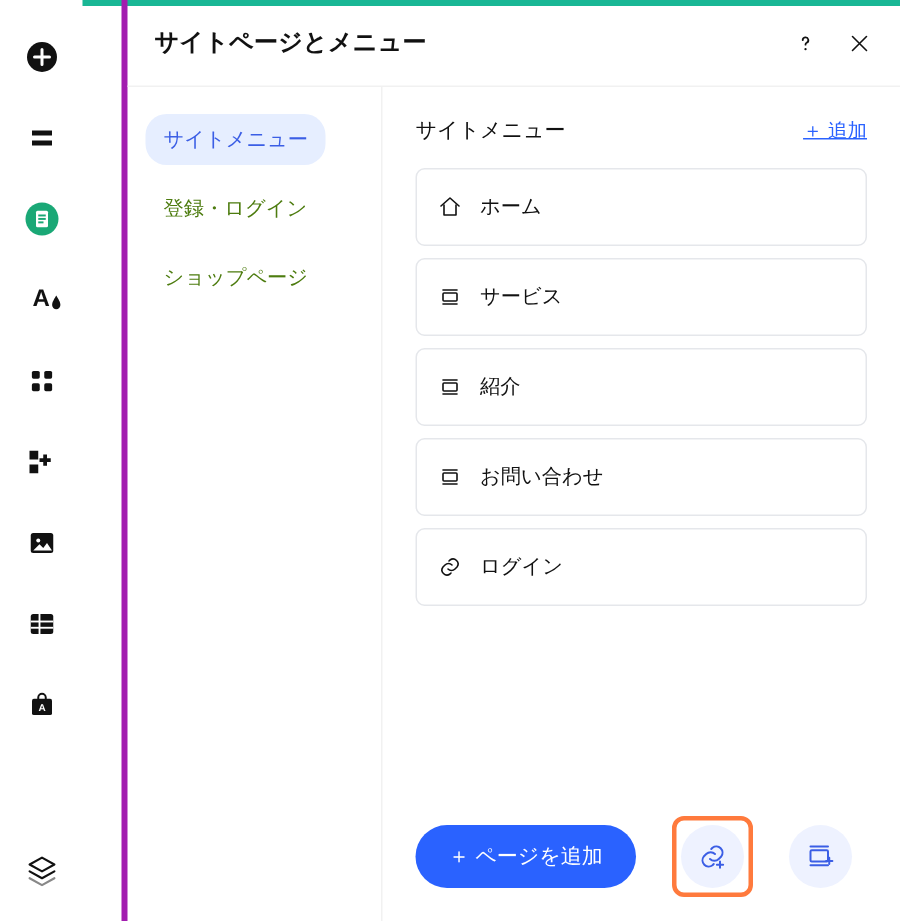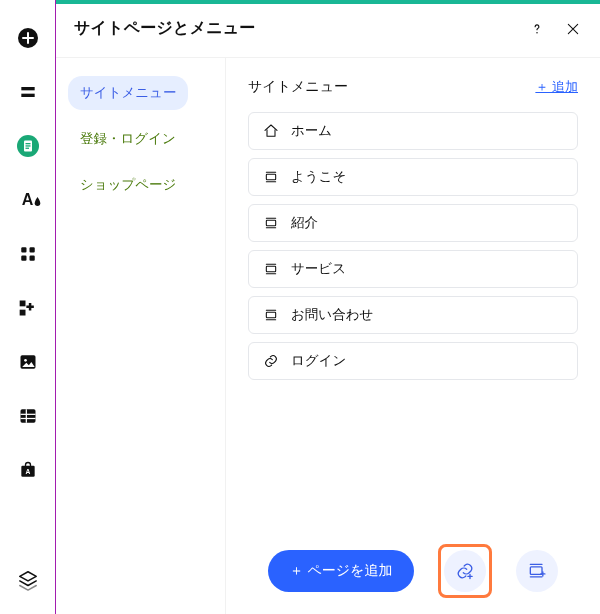--- a/index.html
+++ b/index.html
@@ -5,42 +5,42 @@
   * { box-sizing: border-box; margin: 0; padding: 0; }
   html, body { width: 600px; height: 614px; font-family: -apple-system, "Helvetica Neue", Arial, "Hiragino Kaku Gothic ProN", Meiryo, sans-serif; background: #fff; color: #111; overflow: hidden; }
   .teal-bar { position:absolute; top:0; left:55px; right:0; height:4px; background:#19b795; }
   .app { display:flex; width:600px; height:614px; }
 
   .rail { width:55px; flex:0 0 55px; padding-top:26px; display:flex; flex-direction:column; align-items:center; gap:30px; }
   .rail .slot { width:24px; height:24px; display:flex; align-items:center; justify-content:center; color:#111; }
   .rail .slot.active svg { }
   .rail .bottom { margin-top:auto; margin-bottom:22px; }
 
-  .panel { flex:1; position:relative; border-left:1px solid #a21caf; display:flex; flex-direction:column; }
+  .panel { flex:1; position:relative; border-left:4px solid #a21caf; display:flex; flex-direction:column;margin-left:26px; }
   .panel-header { height:58px; display:flex; align-items:center; padding:0 18px; border-bottom:1px solid #f1f1f1; }
   .panel-title { font-size:16px; font-weight:700; letter-spacing:.2px; }
   .hdr-actions { margin-left:auto; display:flex; align-items:center; gap:18px; color:#111; }
   .hdr-actions .ic { width:18px; height:18px; cursor:pointer; display:flex; align-items:center; justify-content:center; }
 
   .panel-body { flex:1; display:flex; min-height:0; }
 
   .categories { width:170px; flex:0 0 170px; padding:18px 0 0 10px; border-right:1px solid #f1f1f1; }
   .cat-item { display:inline-block; font-size:13.5px; color:#4d7c0f; padding:8px 12px; border-radius:14px; margin:0 0 12px 2px; cursor:pointer; white-space:nowrap; }
   .cat-item.active { background:#e6eeff; color:#3b5ee5; }
 
   .content { flex:1; display:flex; flex-direction:column; padding:20px 22px 0 22px; position:relative; min-height:0; }
   .content-hdr { display:flex; align-items:center; margin-bottom:16px; }
   .content-hdr .sect-title { font-size:14px; color:#111; }
   .content-hdr .add-link { margin-left:auto; font-size:13px; color:#2a62ff; cursor:pointer;text-decoration:underline; }
 
   .page-list { display:flex; flex-direction:column; gap:8px; }
-  .page-row { display:flex; align-items:center; gap:12px; height:38px; border:1px solid #e5e7eb; border-radius:6px; padding:0 14px; font-size:13.5px; color:#111; cursor:pointer; }
+  .page-row { display:flex; align-items:center; gap:12px; height:52px; border:1px solid #e5e7eb; border-radius:6px; padding:0 14px; font-size:13.5px; color:#111; cursor:pointer; }
   .page-row svg { flex:0 0 16px; }
 
-  .footer { margin-top:auto; padding:14px 0 16px; display:flex; align-items:center; justify-content:center; gap:24px; }
+  .footer { margin-top:auto; padding:14px 0 16px; display:flex; align-items:center; gap:24px; }
   .primary-btn { background:#2a62ff; color:#fff; border:none; border-radius:22px; height:42px; padding:0 22px; font-size:14px; font-weight:500; cursor:pointer; display:flex; align-items:center; gap:4px; }
   .icon-btn { width:42px; height:42px; border-radius:50%; display:flex; align-items:center; justify-content:center; cursor:pointer; background:#eef2ff; color:#3b5ee5; }
   .highlight-box { border:3px solid #ff7a3d; border-radius:8px; padding:3px; display:flex; align-items:center; justify-content:center; }
   .highlight-box .icon-btn { background:#eef2ff; }
 
   .st { stroke:currentColor; stroke-width:1.6; fill:none; stroke-linecap:round; stroke-linejoin:round; }
 </style>
 </head>
 <body>
 
@@ -159,37 +159,29 @@
                 <path class="st" d="M6 10v10h12V10"></path>
               </svg>
             <span>ホーム</span>
           </div>
           <div class="page-row">
             <svg width="16" height="16" viewBox="0 0 24 24">
                 <rect class="st" x="5" y="8" width="14" height="8" rx="1"></rect>
                 <line class="st" x1="5" y1="5" x2="19" y2="5"></line>
                 <line class="st" x1="5" y1="19" x2="19" y2="19"></line>
               </svg>
-            <span>ようこそ</span>
+            <span>サービス</span>
           </div>
           <div class="page-row">
             <svg width="16" height="16" viewBox="0 0 24 24">
                 <rect class="st" x="5" y="8" width="14" height="8" rx="1"></rect>
                 <line class="st" x1="5" y1="5" x2="19" y2="5"></line>
                 <line class="st" x1="5" y1="19" x2="19" y2="19"></line>
               </svg>
             <span>紹介</span>
-          </div>
-          <div class="page-row">
-            <svg width="16" height="16" viewBox="0 0 24 24">
-                <rect class="st" x="5" y="8" width="14" height="8" rx="1"></rect>
-                <line class="st" x1="5" y1="5" x2="19" y2="5"></line>
-                <line class="st" x1="5" y1="19" x2="19" y2="19"></line>
-              </svg>
-            <span>サービス</span>
           </div>
           <div class="page-row">
             <svg width="16" height="16" viewBox="0 0 24 24">
                 <rect class="st" x="5" y="8" width="14" height="8" rx="1"></rect>
                 <line class="st" x1="5" y1="5" x2="19" y2="5"></line>
                 <line class="st" x1="5" y1="19" x2="19" y2="19"></line>
               </svg>
             <span>お問い合わせ</span>
           </div>
           <div class="page-row">

